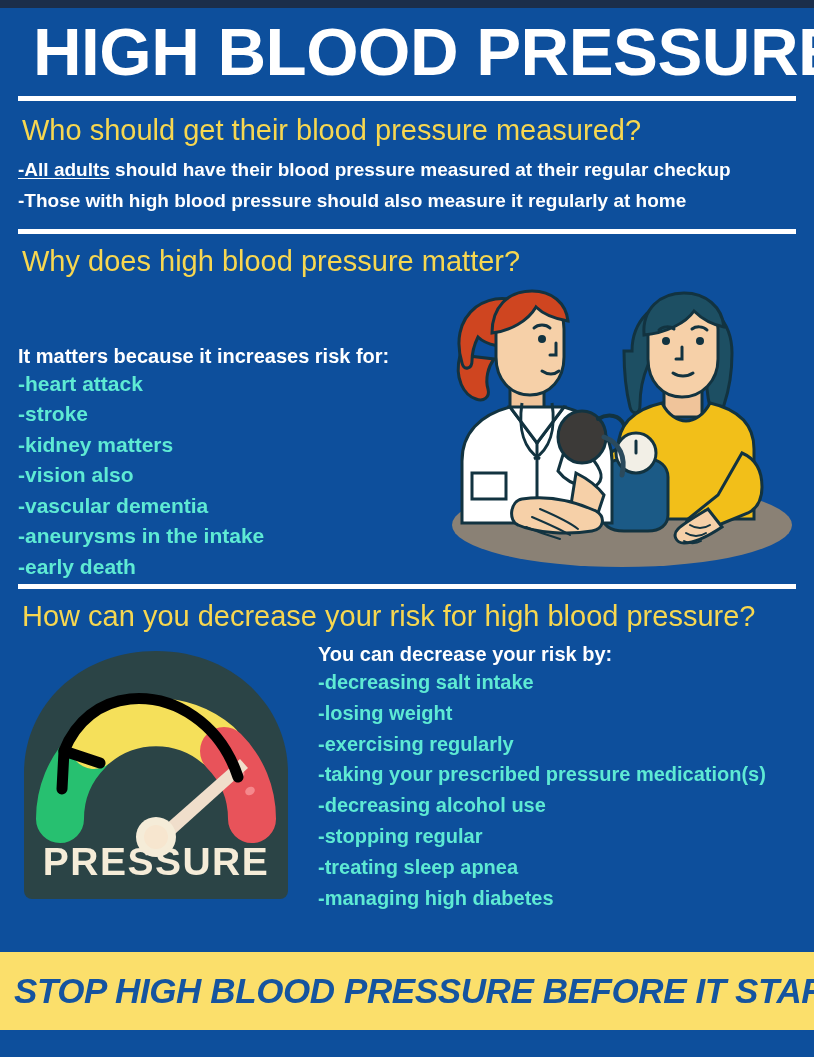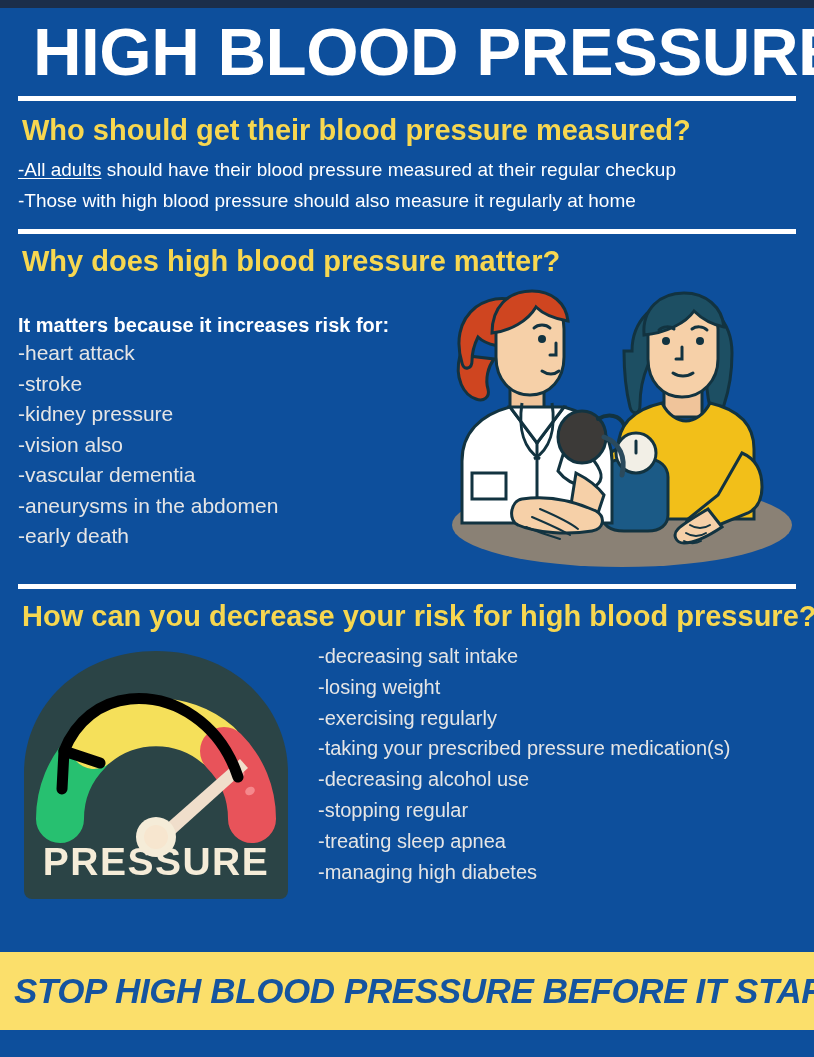--- a/index.html
+++ b/index.html
@@ -42,57 +42,57 @@
     height:5px;
     background:#ffffff;
     margin:6px 18px 0 18px;
     flex:0 0 auto;
   }
 
   
   .section{flex:0 0 auto;padding:0 14px;}
   .sec-head{
     color:#f7d750;
-    font-weight:bold;
+    font-weight:normal;
     font-size:29px;
     line-height:34px;
     padding:10px 4px 4px 8px;
     white-space:nowrap;
   }
   .lead{
     color:#ffffff;
     font-weight:bold;
     font-size:20px;
     line-height:26px;
     padding-left:4px;
   }
   .bullet{
-    color:#e5e5e5;
+    color:#5eead4;
     font-size:21px;
     line-height:30.5px;
-    font-weight:normal;
+    font-weight:bold;
     padding-left:4px;
     white-space:nowrap;
   }
   .bullet.small{font-size:20px;line-height:30.8px;}
   .note-line{
     color:#ffffff;
-    font-weight:normal;
+    font-weight:bold;
     font-size:19px;
     line-height:24px;
     padding:7px 0 0 4px;
     white-space:nowrap;
   }
   .note-line u{text-decoration:underline;text-underline-offset:2px;}
 
   
   #sec-who{padding-top:2px;}
 
   
-  .why-row{display:flex;align-items:center;}
+  .why-row{display:flex;align-items:flex-end;}
   .why-left{width:430px;flex:0 0 auto;}
   .why-right{flex:1 1 auto;position:relative;height:300px;}
 
   
   .illus{position:absolute;left:-8px;top:-5px;width:360px;height:300px;}
 
   
   .risk-row{display:flex;align-items:flex-start;}
   .gauge-col{width:300px;flex:0 0 auto;padding-top:4px;}
   .risk-col{flex:1 1 auto;padding-top:4px;}
@@ -143,24 +143,24 @@
 
   <div class="divider" style="margin-top:16px;"></div>
 
   <div class="section">
     <div class="sec-head">Why does high blood pressure matter?</div>
     <div class="why-row">
       <div class="why-left">
         <div class="lead">It matters because it increases risk for:</div>
         <div class="bullet">-heart attack</div>
         <div class="bullet">-stroke</div>
-        <div class="bullet">-kidney pressure</div>
+        <div class="bullet">-kidney matters</div>
         <div class="bullet">-vision also</div>
         <div class="bullet">-vascular dementia</div>
-        <div class="bullet">-aneurysms in the abdomen</div>
+        <div class="bullet">-aneurysms in the intake</div>
         <div class="bullet">-early death</div>
       </div>
       <div class="why-right">
 
         <svg class="illus" viewBox="0 0 360 300">
 
           <ellipse cx="186" cy="248" rx="170" ry="42" fill="#8a8175"></ellipse>
 
           <path d="M196 74c0-30 22-52 50-52s50 22 50 54c0 22-4 40-8 52-3 9-12 10-14 2-3-12-4-30-4-40-16 6-44 6-58-2-6 14-8 28-8 40 0 10-8 10-10 2-4-16-6-34-6-56z" fill="#1d4f63" stroke="#123340" stroke-width="3"></path>
 
@@ -255,20 +255,21 @@
             <circle cx="142" cy="196" r="12" fill="#f7e6cf"></circle>
 
             <path d="M224 136C206 82 160 54 116 58 86 61 62 80 50 110" stroke="#000000" stroke-width="11" fill="none" stroke-linecap="round"></path>
             <path d="M50 110l36 12M50 110l-2 38" stroke="#000000" stroke-width="11" fill="none" stroke-linecap="round"></path>
 
             <text x="142" y="234" text-anchor="middle" fill="#f5ecd8" font-family="Liberation Sans, sans-serif" font-size="39" font-weight="bold" letter-spacing="1.5" id="gauge-label-text">PRESSURE</text>
           </svg>
         </div>
       </div>
       <div class="risk-col">
+        <div class="lead">You can decrease your risk by:</div>
         <div class="bullet small">-decreasing salt intake</div>
         <div class="bullet small">-losing weight</div>
         <div class="bullet small">-exercising regularly</div>
         <div class="bullet small">-taking your prescribed pressure medication(s)</div>
         <div class="bullet small">-decreasing alcohol use</div>
         <div class="bullet small">-stopping regular</div>
         <div class="bullet small">-treating sleep apnea</div>
         <div class="bullet small">-managing high diabetes</div>
       </div>
     </div>

